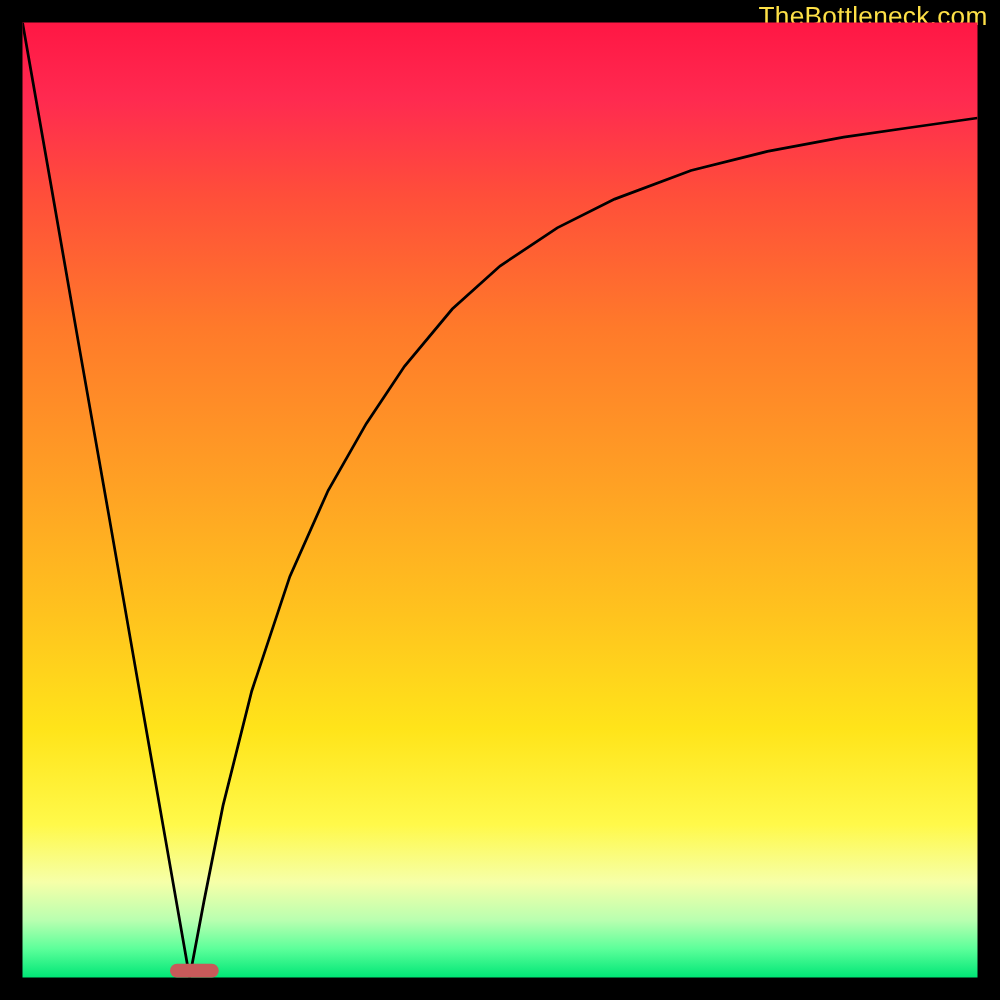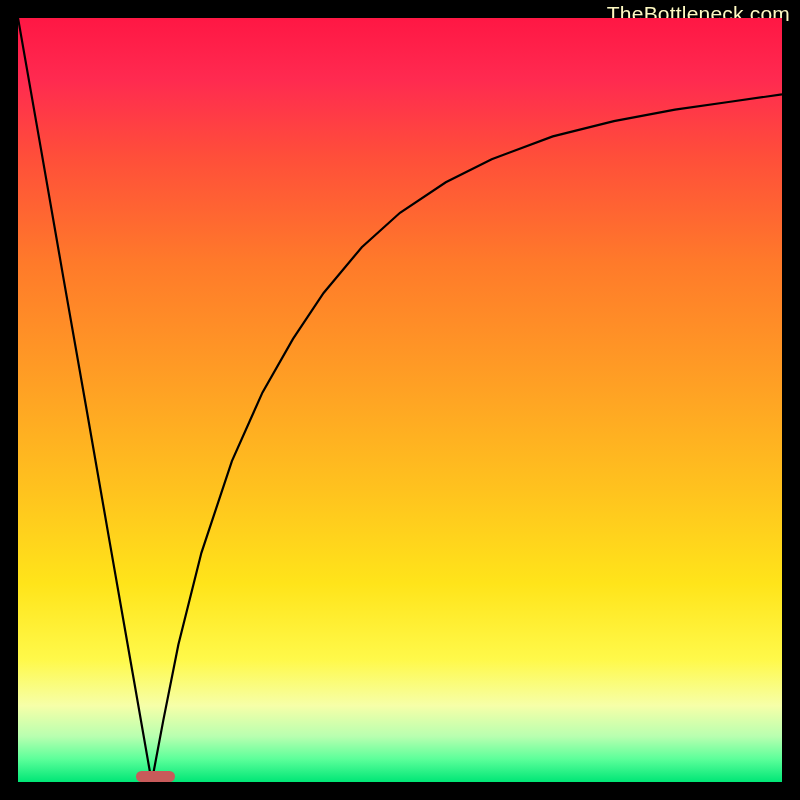--- a/index.html
+++ b/index.html
@@ -44,21 +44,21 @@
     left: 0;
     top: 0;
     width: 764px;
     height: 764px;
     display: block;
   }
   .watermark {
     position: absolute;
     top: 2px;
     right: 10px;
-    color: #fef9c3;
+    color: #fde047;
     font-size: 21px;
     font-weight: 400;
     letter-spacing: 0.2px;
     user-select: none;
     margin-left: 20px;
   }
   .marker {
     position: absolute;
     height: 11px;
     border-radius: 6px;

